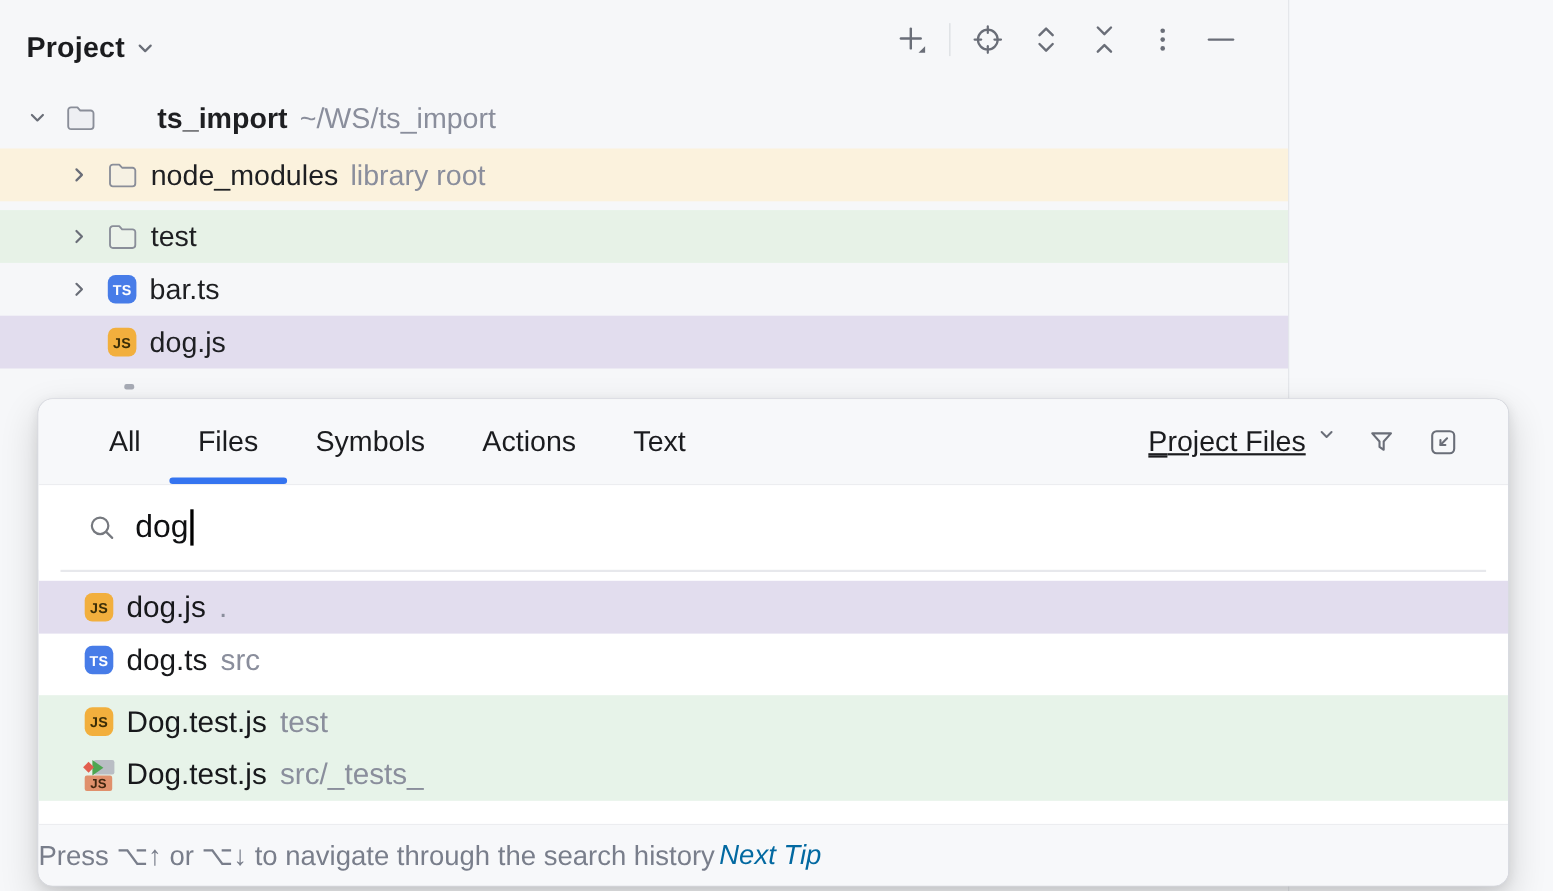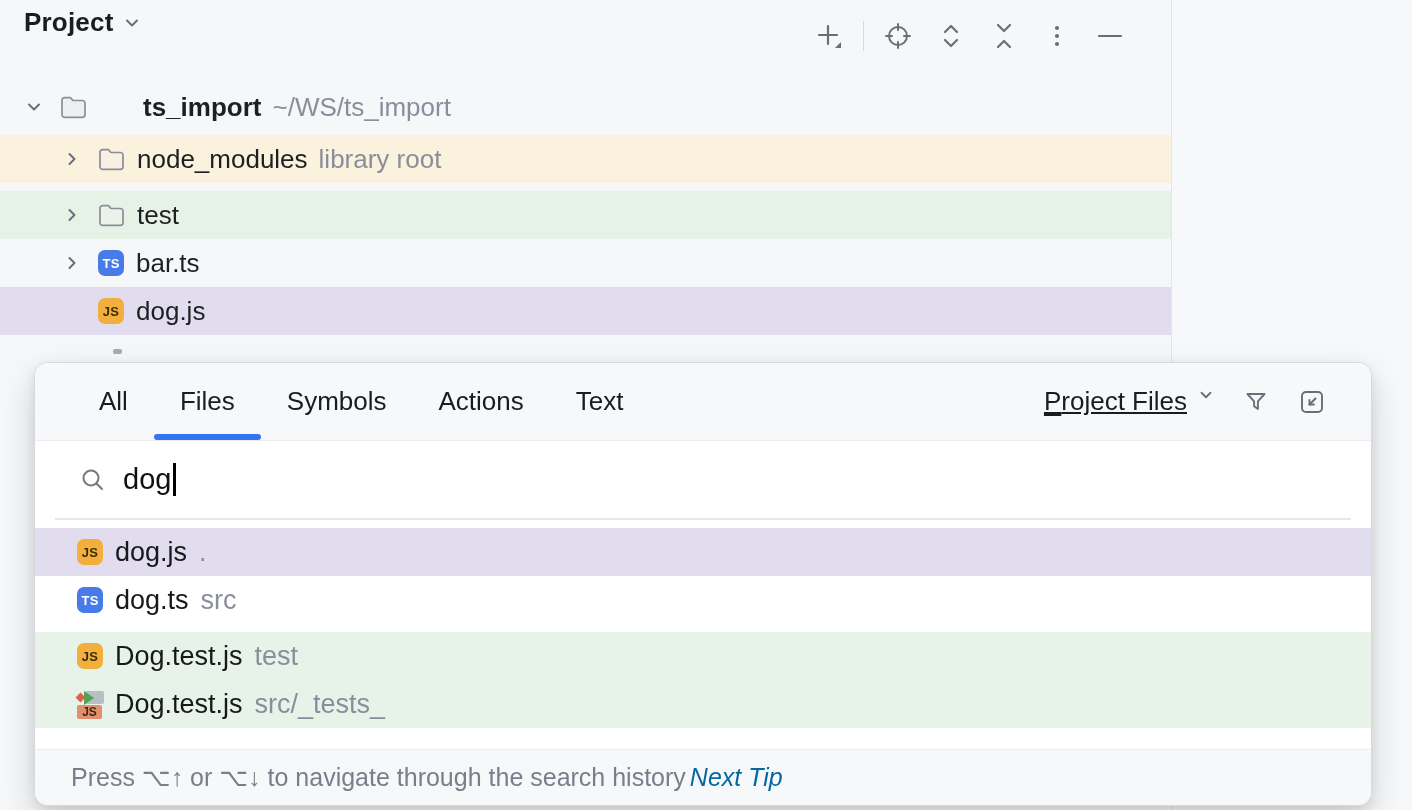--- a/index.html
+++ b/index.html
@@ -5,21 +5,21 @@
   * { margin:0; padding:0; box-sizing:border-box; }
   html,body { width:1412px; height:810px; overflow:hidden;
     font-family:"Liberation Sans","DejaVu Sans",sans-serif;
     background:#F7F8FA; color:#1B1C1F; }
 
   
   .panel { position:absolute; left:0; top:0; width:1172px; height:810px;
     background:#F6F7F9; border-right:1px solid #E4E5E9; }
 
   .panel-header { position:absolute; left:0; top:0; width:100%; height:72px; }
-  .panel-title-wrap { position:absolute; left:24px; top:7px; display:flex; align-items:center; gap:8px; cursor:pointer; }
+  .panel-title-wrap { position:absolute; left:24px; top:28px; display:flex; align-items:center; gap:8px; cursor:pointer; }
   .panel-title { font-size:26px; font-weight:bold; letter-spacing:.2px; }
 
   .toolbar { position:absolute; top:21px; right:46px; display:flex; align-items:center; gap:23px; }
   .tbtn { width:30px; height:30px; display:flex; align-items:center; justify-content:center; border-radius:6px; }
   .tsep { width:1px; height:30px; background:#D8DADF; margin:0 -4px; }
 
   
   .row { position:absolute; left:0; width:100%; height:48px; display:flex; align-items:center; font-size:26px; }
   .row .chev { width:20px; display:flex; justify-content:center; flex:none; }
   .row .spacer20 { width:20px; flex:none; }
@@ -76,21 +76,21 @@
   .results { flex:1; padding-top:8px; }
   .rrow { height:48px; display:flex; align-items:center; font-size:27px; }
   .rrow .badge, .rrow .testicon { margin-left:42px; }
   .rrow .rname { color:#17181B; }
   .rrow .rpath { color:#8A8E9C; margin-left:12px; }
   .rgap { height:8px; }
   .rrow.sel { background:#E2DDEE; }
   .rrow.test { background:#E7F3E9; }
 
   .footer { height:56px; flex:none; background:#F7F8FA; border-top:1px solid #ECEDF0;
-    display:flex; align-items:center; padding-left:36px; font-size:25px; color:#797E8B; }
+    display:flex; align-items:center; font-size:25px; color:#797E8B; }
   .footer .nexttip { color:#0369a1; margin-left:4px; cursor:pointer;font-style:italic; }
 
   svg { display:block; }
 </style>
 </head>
 <body>
 
 <div class="panel">
 
   <div class="panel-header">

